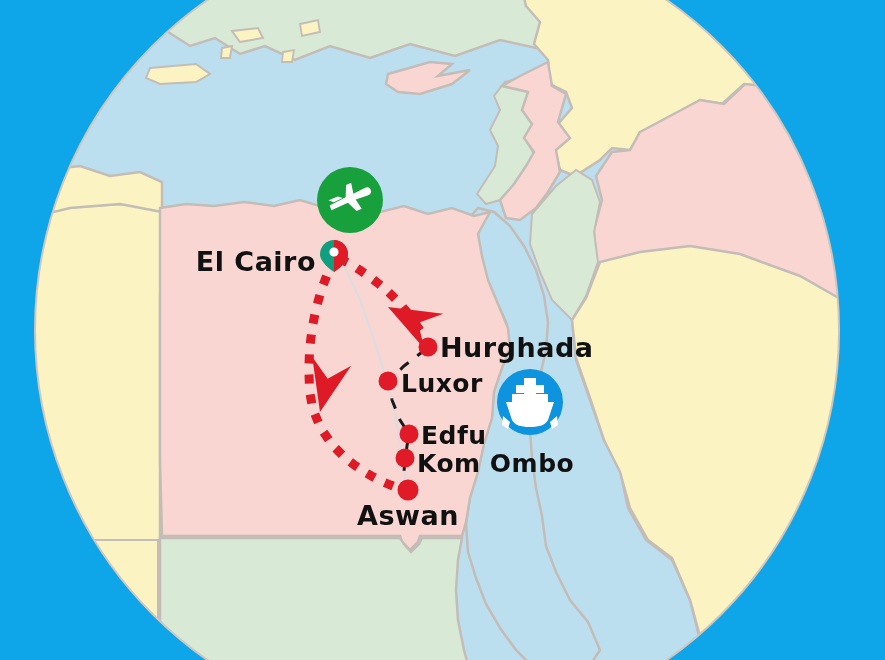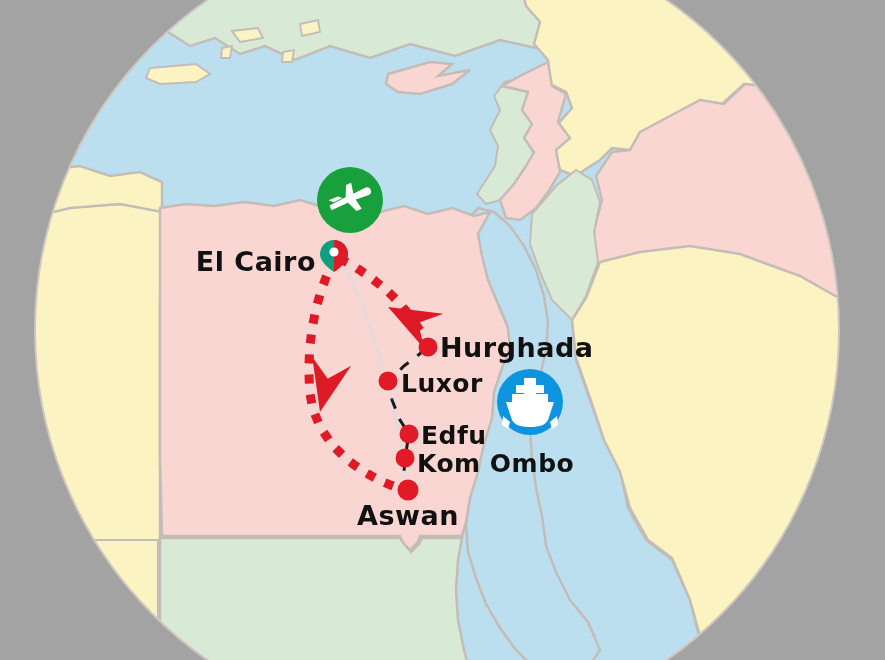--- a/index.html
+++ b/index.html
@@ -4,21 +4,21 @@
 <style>
   html, body {
     margin: 0;
     padding: 0;
     background: #ffffff;
   }
   #map-root {
     position: relative;
     width: 885px;
     height: 660px;
-    background: #a3a3a3;
+    background: #0ea5e9;
     overflow: hidden;
     font-family: "DejaVu Sans", sans-serif;
   }
   #map-svg {
     position: absolute;
     left: 0; top: 0;
     width: 885px;
     height: 660px;
     display: block;
   }

